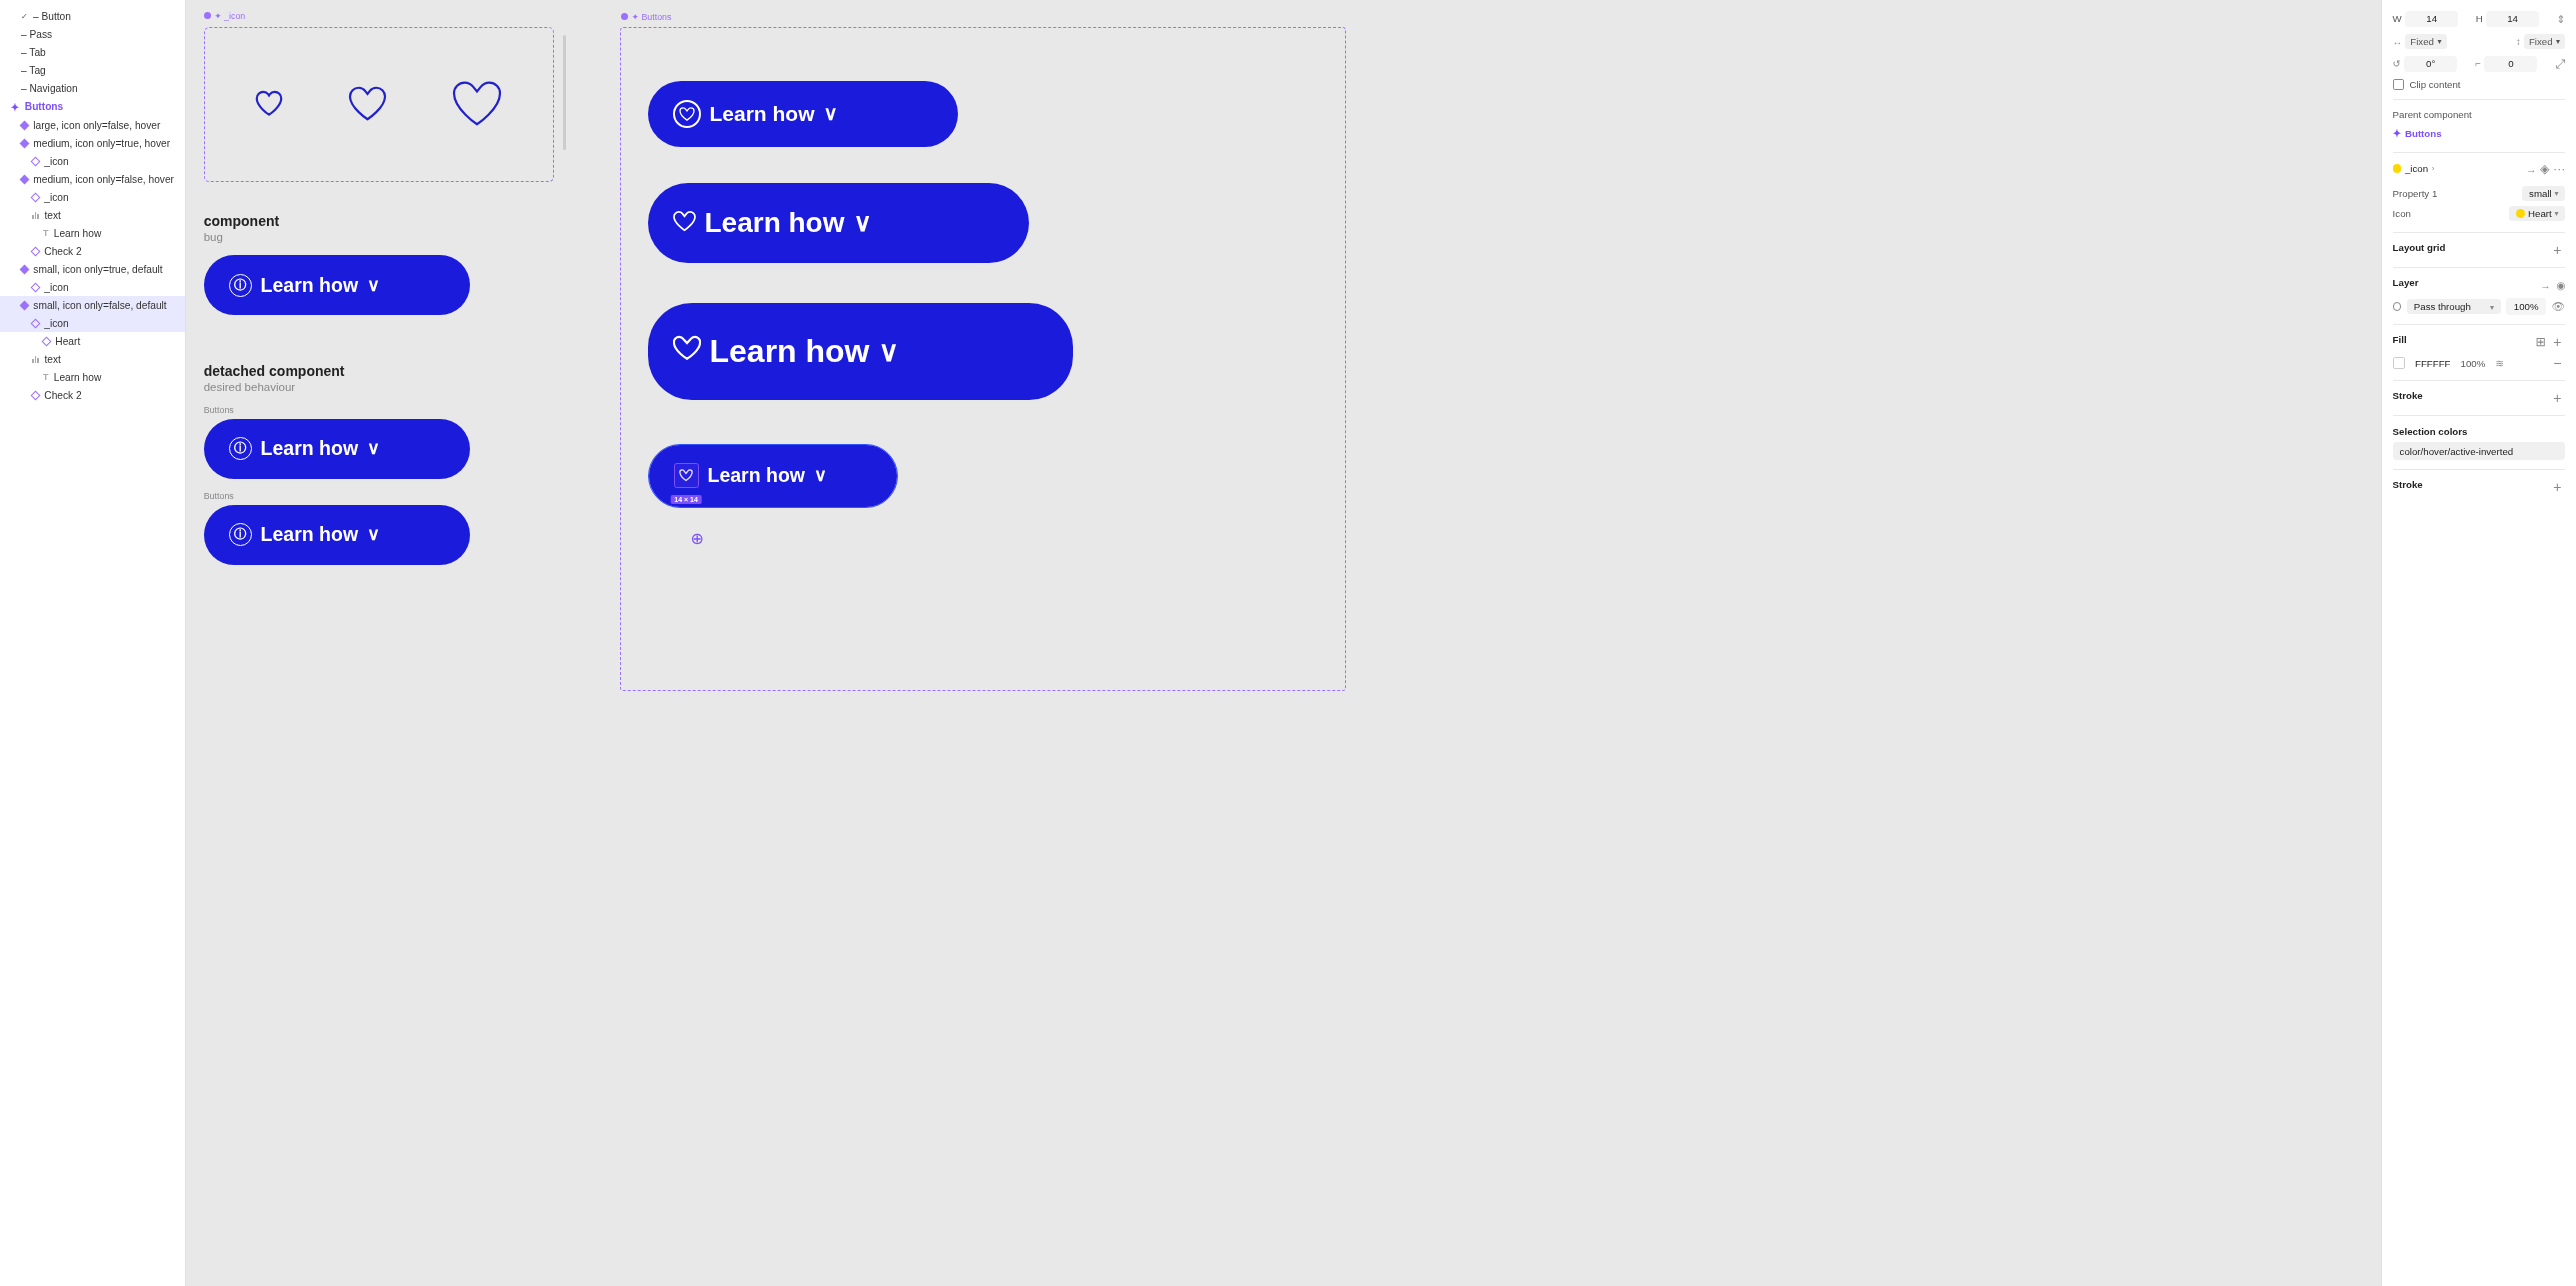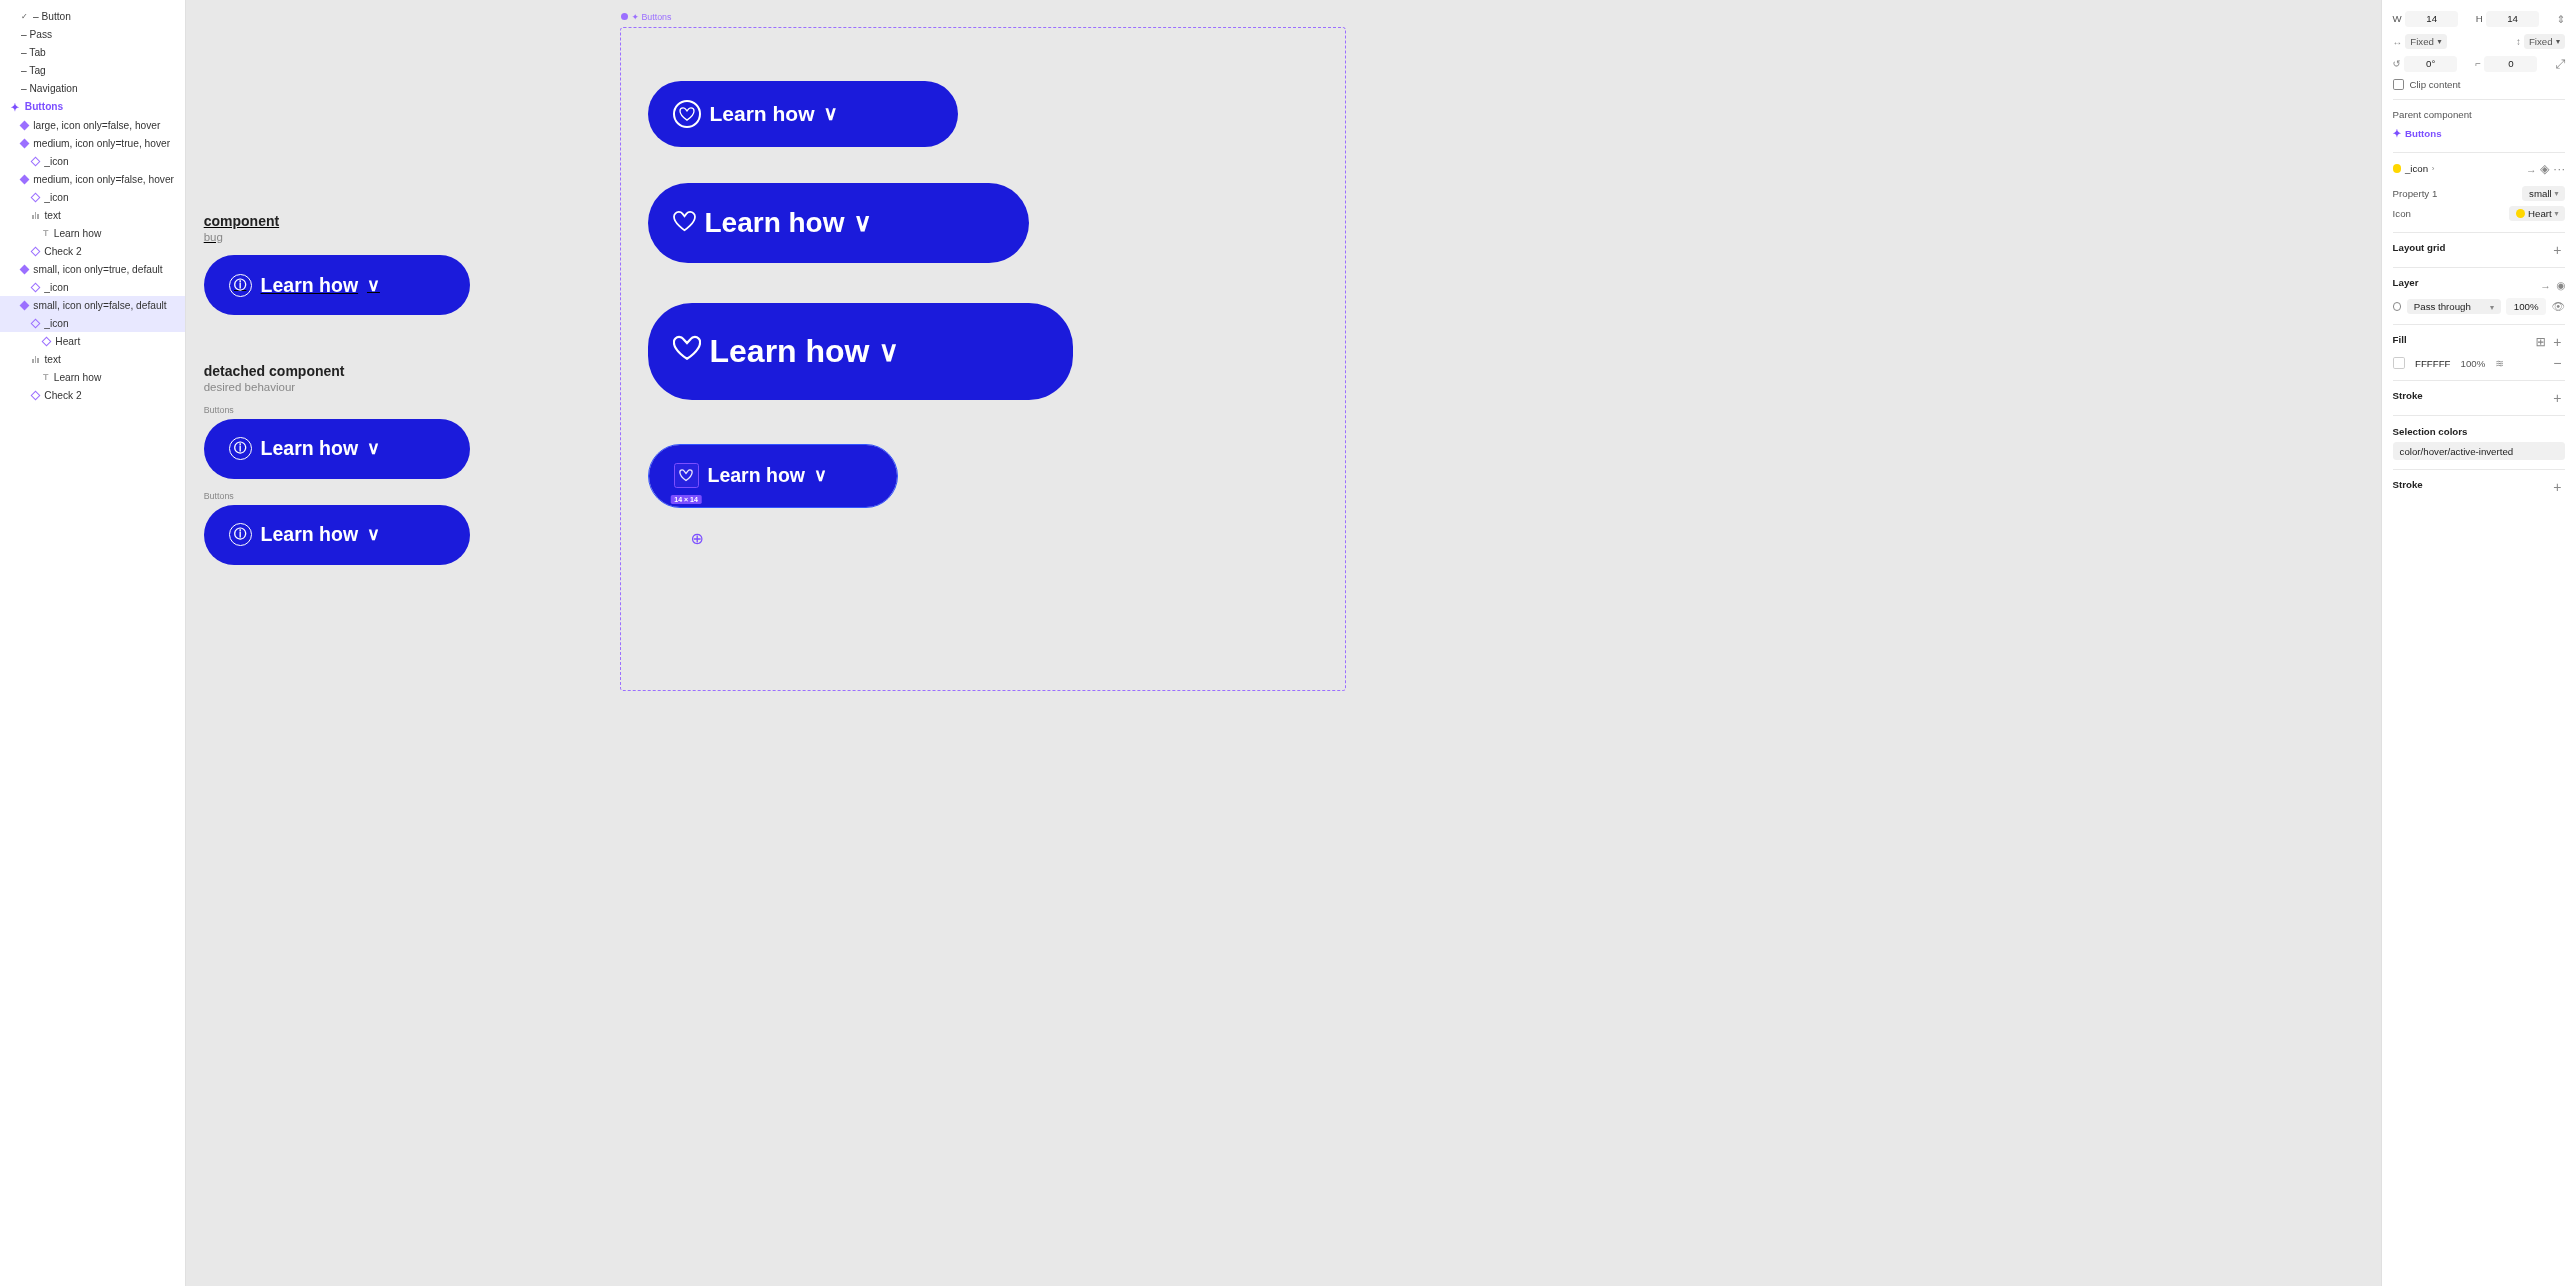--- a/index.html
+++ b/index.html
@@ -204,20 +204,48 @@
   </div>
   <div class="sidebar-item indent2">
     <span class="diamond"></span>
     <span>Check 2</span>
   </div>
 </div>
 
 <div id="canvas">
   <div class="canvas-inner">
 
+    <div style="position:absolute; top:26.6px; left:17.7px; width:350px; height:155px;">
+      <div class="frame-label">
+        <span style="width:7px;height:7px;background:#9b6fff;border-radius:50%;display:inline-block;"></span>
+        <span>✦ _icon</span>
+      </div>
+      <div style="border:1.3px dashed #9b6fff;border-radius:5.3px;width:100%;height:100%;display:flex;align-items:center;justify-content:space-around;padding:17.7px;">
+
+        <div>
+          <svg width="28" height="26.6" viewBox="0 0 32 30" fill="none" xmlns="http://www.w3.org/2000/svg">
+            <path d="M16 28C16 28 2 19 2 9.5C2 5.36 5.36 2 9.5 2C11.8 2 13.9 3.1 15.2 4.8L16 6L16.8 4.8C18.1 3.1 20.2 2 22.5 2C26.64 2 30 5.36 30 9.5C30 19 16 28 16 28Z" stroke="#2222cc" stroke-width="2.5" fill="none"></path>
+          </svg>
+        </div>
+
+        <div>
+          <svg width="39" height="35" viewBox="0 0 44 40" fill="none" xmlns="http://www.w3.org/2000/svg">
+            <path d="M22 38C22 38 2 25 2 12C2 6.5 6.5 2 12 2C15 2 17.7 3.5 19.5 5.8L22 9L24.5 5.8C26.3 3.5 29 2 32 2C37.5 2 42 6.5 42 12C42 25 22 38 22 38Z" stroke="#2222cc" stroke-width="2.5" fill="none"></path>
+          </svg>
+        </div>
+
+        <div>
+          <svg width="50" height="46" viewBox="0 0 56 52" fill="none" xmlns="http://www.w3.org/2000/svg">
+            <path d="M28 50C28 50 2 33 2 15C2 8.4 7.4 3 14 3C18 3 21.6 5 24 8L28 13L32 8C34.4 5 38 3 42 3C48.6 3 54 8.4 54 15C54 33 28 50 28 50Z" stroke="#2222cc" stroke-width="2.5" fill="none"></path>
+          </svg>
+        </div>
+      </div>
+
+      <div style="position:absolute;right:-12.4px;top:8.9px;width:3.5px;height:115px;background:#ccc;border-radius:1.8px;"></div>
+    </div>
 
     <div style="position:absolute;top:26.6px;left:434px;width:726px;height:664px;border:1.3px dashed #9b6fff;border-radius:3.5px;padding-left:20px;">
       <div class="frame-label">
         <span style="width:7px;height:7px;background:#9b6fff;border-radius:50%;display:inline-block;"></span>
         <span>✦ Buttons</span>
       </div>
 
       <div style="position:absolute;top:53px;left:26.6px;">
         <button class="blue-btn large" style="width:310px;">
           <span style="width:28px;height:28px;border:2.2px solid #fff;border-radius:50%;display:flex;align-items:center;justify-content:center;">
@@ -271,21 +299,21 @@
             </button>
           </div>
           
           <div style="position:absolute;bottom:-40px;left:43px;">
             <span style="color:#7c4fff;font-size:16px;">⊕</span>
           </div>
         </div>
       </div>
     </div>
 
-    <div style="position:absolute;top:213px;left:17.7px;text-decoration:underline;">
+    <div style="position:absolute;top:213px;left:17.7px;">
       <div class="section-title">component</div>
       <div class="section-sub">bug</div>
       <button class="blue-btn large" style="width:266px;height:60px;font-size:19.5px;margin-top:3.5px;">
         <span style="width:23px;height:23px;border:1.8px solid #fff;border-radius:50%;display:flex;align-items:center;justify-content:center;font-size:12.4px;">ⓘ</span>
         <span>Learn how</span>
         <span style="font-size:17.7px;">∨</span>
       </button>
     </div>
 
     <div style="position:absolute;top:363px;left:17.7px;">

